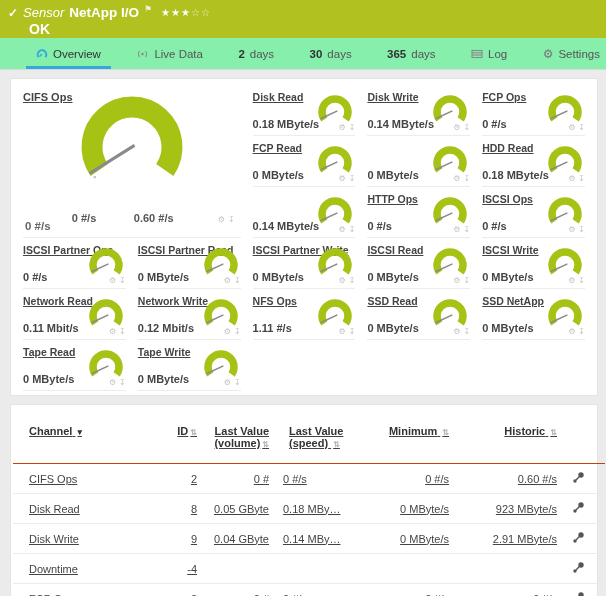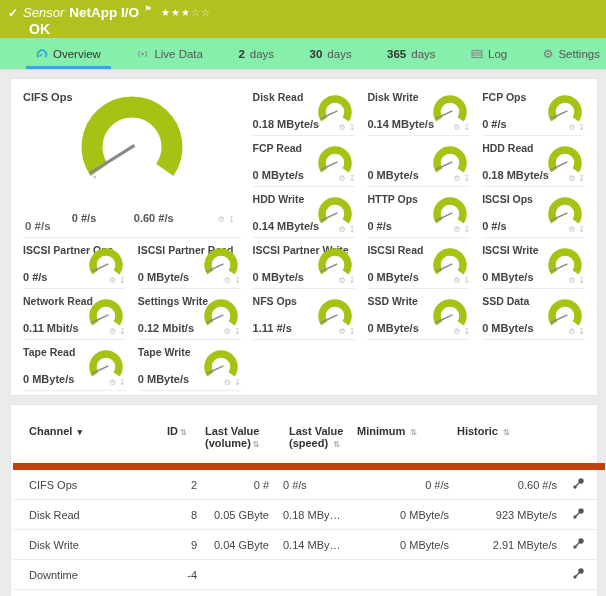--- a/index.html
+++ b/index.html
@@ -29,21 +29,21 @@
   .tab{display:flex;align-items:center;gap:5px;font-size:11.5px;color:#555;
        padding:0 6px;position:relative;cursor:pointer;white-space:nowrap;}
   .tab b{color:#333;}
   .tab.active{color:#333;}
   .tab.active::after{content:"";position:absolute;left:-4px;right:-4px;bottom:0;height:3px;
        background:var(--accent-blue);}
   .tab svg{flex:0 0 auto;}
   .gear-glyph{font-size:12px;color:#777;line-height:1;}
 
   
-  .panel{background:#fff;border:1px solid #e3e3e3;margin:8px 8px 0 10px;}
+  .panel{background:#fff;border:1px solid #e3e3e3;margin:8px 8px 0 10px;text-decoration:underline;}
 
   
   .gauges{padding:6px 12px 4px 12px;display:grid;grid-template-columns:repeat(5,1fr);
           column-gap:12px;grid-auto-rows:51px;}
   .gcell{position:relative;border-bottom:1px solid #ececec;overflow:visible;}
   .gtitle{font-size:10.5px;font-weight:bold;color:#444;padding-top:6px;white-space:nowrap;}
   .sgauge{position:absolute;right:0;top:7px;}
   .arc{fill:none;stroke:var(--gauge-green);}
   .needle{stroke:var(--needle);}
   .gvalue{position:absolute;left:0;bottom:5px;font-size:11px;font-weight:bold;color:#444;white-space:nowrap;}
@@ -53,33 +53,33 @@
   .bigcell .gtitle{font-size:11px;}
   .big-gauge{position:absolute;left:50%;top:10px;transform:translateX(-50%);}
   .big-min{position:absolute;left:calc(50% - 60px);bottom:13px;font-size:11px;font-weight:bold;color:#555;}
   .big-max{position:absolute;left:calc(50% + 2px);bottom:13px;font-size:11px;font-weight:bold;color:#555;}
   .big-current{position:absolute;left:2px;bottom:5px;font-size:11.5px;font-weight:bold;color:#666;}
   .bigcell .gicons{bottom:13px;right:6px;}
 
   
   .table-panel{padding:8px 2px 0 2px;}
   table{width:100%;border-collapse:collapse;font-size:11px;color:#444;table-layout:fixed;}
-  th{font-weight:bold;color:#333;text-align:left;vertical-align:top;padding:12px 4px 14px 4px;font-size:11px;}
+  th{font-weight:bold;color:#333;text-align:right;vertical-align:top;padding:12px 4px 14px 4px;font-size:11px;}
   th .sub{display:block;}
   .sort{color:#b5b5b5;font-size:8px;margin-left:2px;}
   .sorted{color:#333;font-size:9px;}
   col.c-channel{width:150px;} col.c-id{width:38px;} col.c-vol{width:72px;} col.c-speed{width:80px;}
   col.c-min{width:100px;} col.c-max{width:108px;} col.c-act{width:44px;}
   th.l,td.l{text-align:left;}
   th.l{padding-left:16px;}
   td{padding:7px 4px;border-top:1px solid #ebebeb;text-align:right;white-space:nowrap;overflow:hidden;}
   td.channel{text-align:left;padding-left:16px;}
   td.speed{text-align:left;padding-left:10px;}
   td.act{text-align:center;padding-right:14px;}
-  thead th{border-bottom:7px solid #c2410c;}
+  thead th{border-bottom:1px solid #c2410c;}
   .rowtool{cursor:pointer;display:inline-block;}
 </style>
 </head>
 <body>
 
 <div class="topbar">
   <div class="line1">
     <span class="check-ic">✓</span>
     <span class="sensor-type">Sensor</span>
     <span class="sensor-title">NetApp I/O</span>
@@ -219,21 +219,20 @@
         <line class="needle" x1="22.4" y1="18.9" x2="5.5" y2="26.8" stroke-width="1.5"></line>
       </svg>
       <div class="gvalue">0.18 MByte/s</div>
       <div class="gicons">
         <span>⚙</span>
         <span>↧</span>
       </div>
     </div>
 
     <div class="gcell">
-      <div class="gtitle">HDD Write</div>
       <svg class="sgauge" width="40" height="38" viewBox="0 0 40 38">
         <path class="arc" d="M9.35 27.46 A13 13 0 1 1 30.65 27.46" stroke-width="7.5"></path>
         <line class="needle" x1="22.4" y1="18.9" x2="5.5" y2="26.8" stroke-width="1.5"></line>
       </svg>
       <div class="gvalue">0.14 MByte/s</div>
       <div class="gicons">
         <span>⚙</span>
         <span>↧</span>
       </div>
     </div>
@@ -336,21 +335,21 @@
         <line class="needle" x1="22.4" y1="18.9" x2="5.5" y2="26.8" stroke-width="1.5"></line>
       </svg>
       <div class="gvalue">0.11 Mbit/s</div>
       <div class="gicons">
         <span>⚙</span>
         <span>↧</span>
       </div>
     </div>
 
     <div class="gcell">
-      <div class="gtitle">Settings Write</div>
+      <div class="gtitle">Network Write</div>
       <svg class="sgauge" width="40" height="38" viewBox="0 0 40 38">
         <path class="arc" d="M9.35 27.46 A13 13 0 1 1 30.65 27.46" stroke-width="7.5"></path>
         <line class="needle" x1="22.4" y1="18.9" x2="5.5" y2="26.8" stroke-width="1.5"></line>
       </svg>
       <div class="gvalue">0.12 Mbit/s</div>
       <div class="gicons">
         <span>⚙</span>
         <span>↧</span>
       </div>
     </div>
@@ -362,34 +361,34 @@
         <line class="needle" x1="22.4" y1="18.9" x2="5.5" y2="26.8" stroke-width="1.5"></line>
       </svg>
       <div class="gvalue">1.11 #/s</div>
       <div class="gicons">
         <span>⚙</span>
         <span>↧</span>
       </div>
     </div>
 
     <div class="gcell">
-      <div class="gtitle">SSD Write</div>
-      <svg class="sgauge" width="40" height="38" viewBox="0 0 40 38">
-        <path class="arc" d="M9.35 27.46 A13 13 0 1 1 30.65 27.46" stroke-width="7.5"></path>
-        <line class="needle" x1="22.4" y1="18.9" x2="5.5" y2="26.8" stroke-width="1.5"></line>
-      </svg>
-      <div class="gvalue">0 MByte/s</div>
-      <div class="gicons">
-        <span>⚙</span>
-        <span>↧</span>
-      </div>
-    </div>
-
-    <div class="gcell">
-      <div class="gtitle">SSD Data</div>
+      <div class="gtitle">SSD Read</div>
+      <svg class="sgauge" width="40" height="38" viewBox="0 0 40 38">
+        <path class="arc" d="M9.35 27.46 A13 13 0 1 1 30.65 27.46" stroke-width="7.5"></path>
+        <line class="needle" x1="22.4" y1="18.9" x2="5.5" y2="26.8" stroke-width="1.5"></line>
+      </svg>
+      <div class="gvalue">0 MByte/s</div>
+      <div class="gicons">
+        <span>⚙</span>
+        <span>↧</span>
+      </div>
+    </div>
+
+    <div class="gcell">
+      <div class="gtitle">SSD NetApp</div>
       <svg class="sgauge" width="40" height="38" viewBox="0 0 40 38">
         <path class="arc" d="M9.35 27.46 A13 13 0 1 1 30.65 27.46" stroke-width="7.5"></path>
         <line class="needle" x1="22.4" y1="18.9" x2="5.5" y2="26.8" stroke-width="1.5"></line>
       </svg>
       <div class="gvalue">0 MByte/s</div>
       <div class="gicons">
         <span>⚙</span>
         <span>↧</span>
       </div>
     </div>

